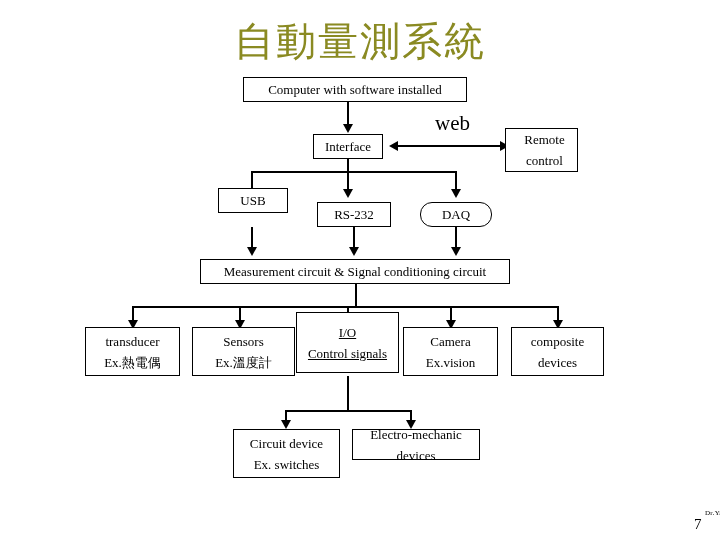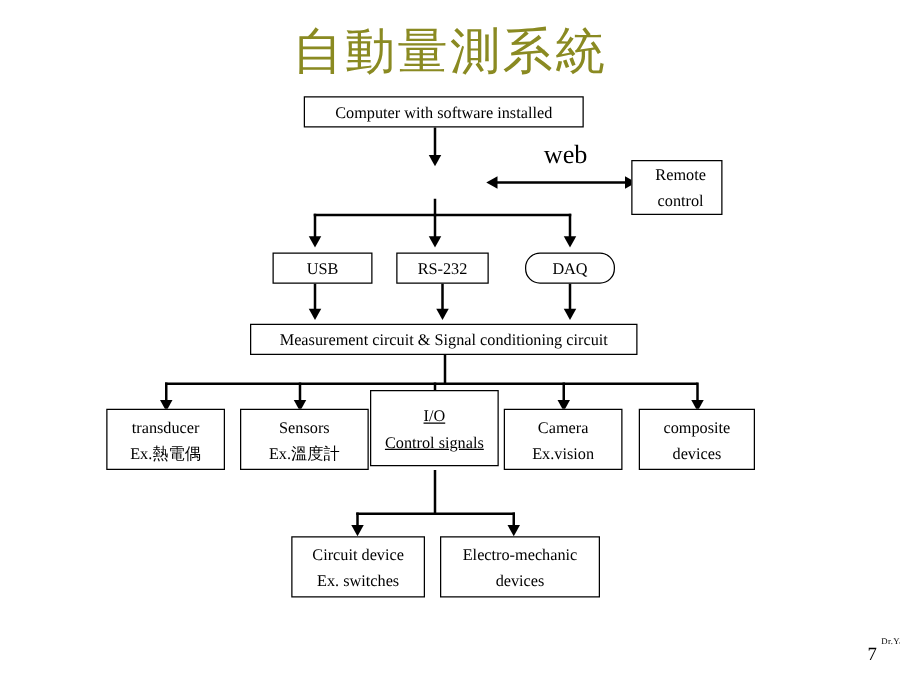--- a/index.html
+++ b/index.html
@@ -131,20 +131,23 @@
 
   <div class="title">自動量測系統</div>
 
   <div class="box" style="left:243px; top:77px; width:224px; height:25px;">
     <span class="ln">Computer with software installed</span>
   </div>
 
   <div class="vline" style="left:347px; top:102px; height:24px;"></div>
   <div class="arrowdown" style="left:343px; top:124px;"></div>
 
+  <div class="box" style="left:313px; top:134px; width:70px; height:25px;">
+    <span class="ln">Interface</span>
+  </div>
 
   <div class="weblabel" style="left:435px; top:112px;">web</div>
 
   <div class="hline" style="left:397px; top:145px; width:104px;"></div>
   <div class="arrowleft" style="left:389px; top:141px;"></div>
   <div class="arrowright" style="left:500px; top:141px;"></div>
 
   <div class="box two leftal" style="left:505px; top:128px; width:73px; height:44px;">
     <span class="ln">Remote</span>
     <span class="ln">control</span>
@@ -152,21 +155,21 @@
 
   <div class="vline" style="left:347px; top:159px; height:14px;"></div>
   <div class="hline" style="left:251px; top:171px; width:206px;"></div>
   <div class="vline" style="left:251px; top:171px; height:20px;"></div>
   <div class="arrowdown" style="left:247px; top:189px;"></div>
   <div class="vline" style="left:347px; top:171px; height:20px;"></div>
   <div class="arrowdown" style="left:343px; top:189px;"></div>
   <div class="vline" style="left:455px; top:171px; height:20px;"></div>
   <div class="arrowdown" style="left:451px; top:189px;"></div>
 
-  <div class="box" style="left:218px; top:202px; width:80px; height:25px;">
+  <div class="box" style="left:218px; top:188px; width:70px; height:25px;">
     <span class="ln">USB</span>
   </div>
   <div class="box" style="left:317px; top:202px; width:74px; height:25px;">
     <span class="ln">RS-232</span>
   </div>
   <div class="box" style="left:420px; top:202px; width:72px; height:25px;border-radius:12px;">
     <span class="ln">DAQ</span>
   </div>
 
   <div class="vline" style="left:251px; top:227px; height:22px;"></div>
@@ -218,21 +221,21 @@
   <div class="hline" style="left:285px; top:410px; width:127px;"></div>
   <div class="vline" style="left:285px; top:410px; height:12px;"></div>
   <div class="arrowdown" style="left:281px; top:420px;"></div>
   <div class="vline" style="left:410px; top:410px; height:12px;"></div>
   <div class="arrowdown" style="left:406px; top:420px;"></div>
 
   <div class="box two" style="left:233px; top:429px; width:107px; height:49px;">
     <span class="ln">Circuit device</span>
     <span class="ln">Ex. switches</span>
   </div>
-  <div class="box two" style="left:352px; top:429px; width:128px; height:49px;">
+  <div class="box two" style="left:352px; top:429px; width:128px; height:31px;">
     <span class="ln">Electro-mechanic</span>
     <span class="ln">devices</span>
   </div>
 
   <div class="credit" style="left:661px; top:509px;">Dr.Yao</div>
   <div class="pagenum" style="left:694px; top:516px;">7</div>
 
 </div>
 
 </body></html>

